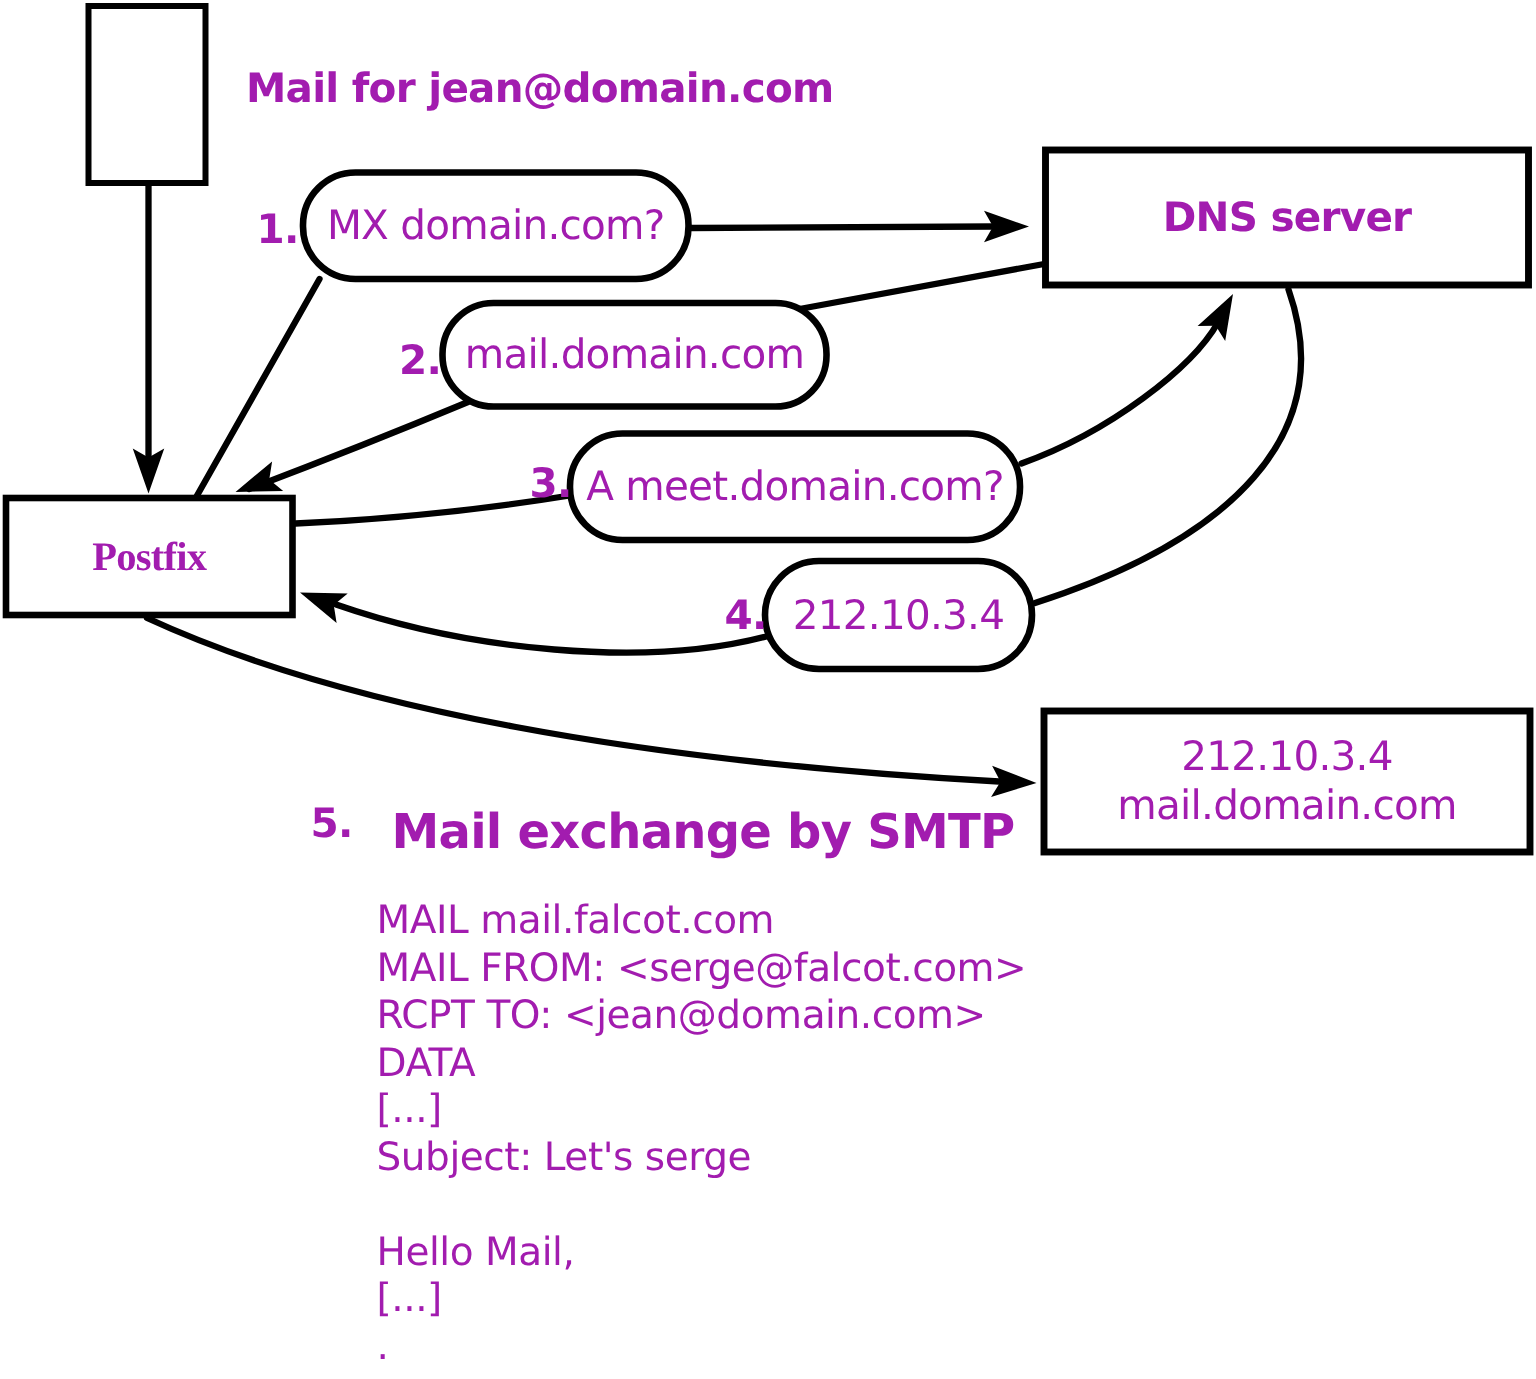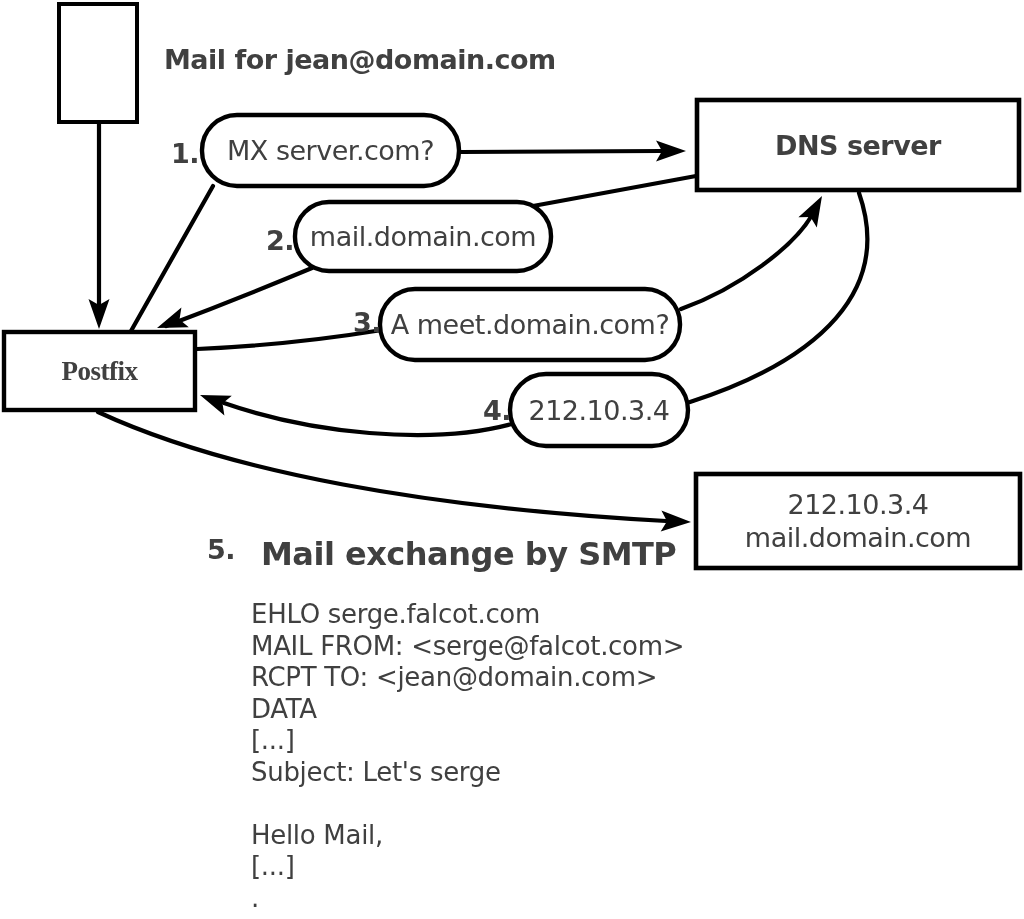--- a/index.html
+++ b/index.html
@@ -1,19 +1,19 @@
 <!DOCTYPE html>
 <html><head>
 <meta charset="utf-8">
 <style>
   * { margin: 0; padding: 0; box-sizing: border-box; }
   html, body { width: 1024px; height: 919px; background: #ffffff; overflow: hidden; }
   #stage {
     position: relative; width: 1024px; height: 919px;
-    background: #ffffff; color: #404040;
+    background: #ffffff; color: #a21caf;
     font-family: "DejaVu Sans", "Liberation Sans", sans-serif;
   }
   #wires { position: absolute; left: 0; top: 0; z-index: 1; }
   .lbl { position: absolute; z-index: 2; white-space: nowrap; letter-spacing: -0.5px; }
   .t27 { font-size: 27px; }
   .t26 { font-size: 32px; }
   .semib { font-weight: 600; }
   .stepnum { font-size: 27px; font-weight: 700; }
   .ovaltxt {
     position: absolute; z-index: 2; display: flex;
@@ -66,21 +66,21 @@
       <polygon points="157,328 181.4,307.6 179.5,319.6 188.8,327.3"></polygon>
       <polygon points="822,196 816.8,227.4 810.5,217.1 798.4,217.3"></polygon>
       <polygon points="200,395 231.8,395.7 222.5,403.4 224.4,415.4"></polygon>
       <polygon points="691,522 660.7,531.4 667,521.2 661.4,510.5"></polygon>
     </g>
   </svg>
 
   <div class="lbl t27 semib" style="left:164px; top:44px;">Mail for jean@domain.com</div>
 
   <div class="lbl stepnum" style="left:171px; top:138px;">1.</div>
-  <div class="ovaltxt" style="left:202px; top:115px; width:257px; height:71px;">MX server.com?</div>
+  <div class="ovaltxt" style="left:202px; top:115px; width:257px; height:71px;">MX domain.com?</div>
 
   <div class="lbl stepnum" style="left:266px; top:225px;">2.</div>
   <div class="ovaltxt" style="left:295px; top:202px; width:256px; height:69px;">mail.domain.com</div>
 
   <div class="lbl stepnum" style="left:353px; top:307px;">3.</div>
   <div class="ovaltxt" style="left:380px; top:289px; width:300px; height:71px;">A meet.domain.com?</div>
 
   <div class="lbl stepnum" style="left:483px; top:395px;">4.</div>
   <div class="ovaltxt" style="left:510px; top:374px; width:178px; height:72px;">212.10.3.4</div>
 
@@ -90,21 +90,21 @@
   <div class="nodetxt" style="left:697px; top:100px; width:322px; height:90px;">DNS server</div>
 
   <div class="nodetxt" style="left:4px; top:332px; width:191px; height:78px;font-family:Liberation Serif, serif;">Postfix</div>
 
   <div class="nodetxt" id="result-node" style="left:696px; top:474px; width:324px; height:94px;">
     <div>212.10.3.4</div>
     <div>mail.domain.com</div>
   </div>
 
   <div id="smtp-block">
-    <div class="smtp-line">EHLO serge.falcot.com</div>
+    <div class="smtp-line">MAIL mail.falcot.com</div>
     <div class="smtp-line">MAIL FROM: &lt;serge@falcot.com&gt;</div>
     <div class="smtp-line">RCPT TO: &lt;jean@domain.com&gt;</div>
     <div class="smtp-line">DATA</div>
     <div class="smtp-line">[...]</div>
     <div class="smtp-line">Subject: Let's serge</div>
     <div class="smtp-line"></div>
     <div class="smtp-line">Hello Mail,</div>
     <div class="smtp-line">[...]</div>
     <div class="smtp-line">.</div>
   </div>

